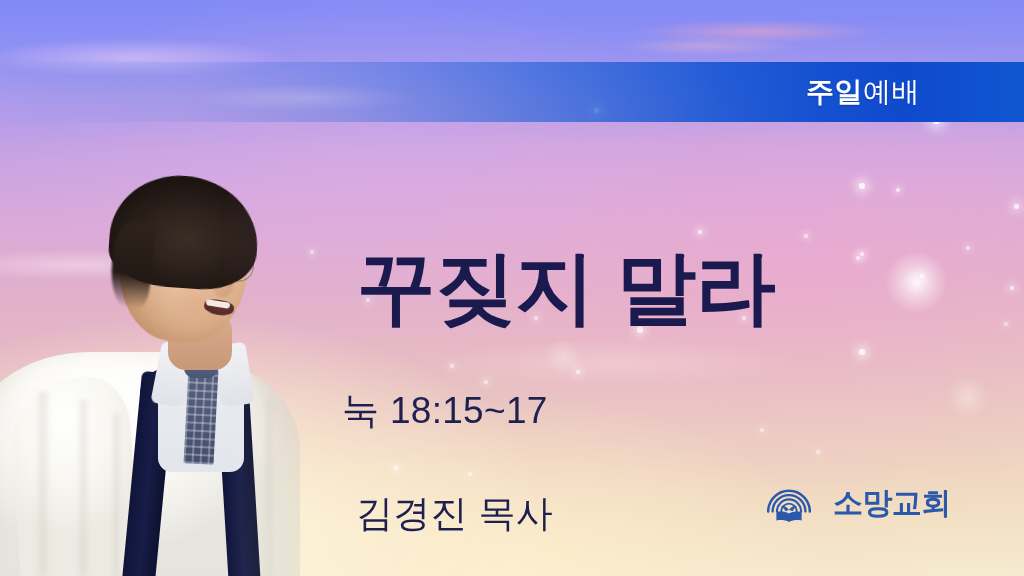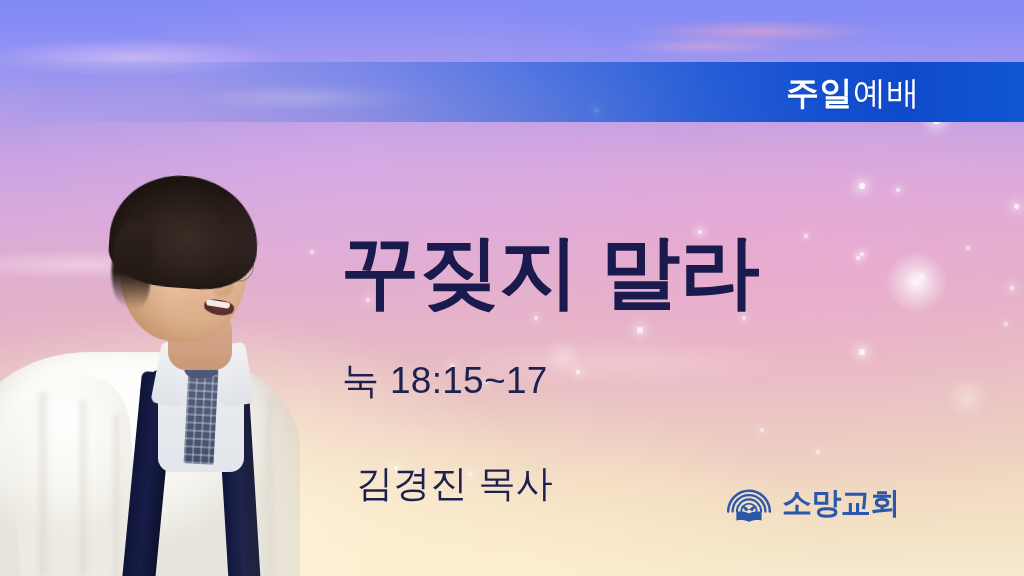--- a/index.html
+++ b/index.html
@@ -366,39 +366,39 @@
       rgba(15,74,205,1) 88%,
       rgba(16,86,209,1) 100%);
     display: flex;
     align-items: center;
     justify-content: flex-end;
     padding-right: 104px;
     box-sizing: border-box;
   }
   .banner-text {
     color: #ffffff;
-    font-size: 33px;
+    font-size: 28px;
     line-height: 1;
     letter-spacing: 0.5px;
     white-space: nowrap;
     text-shadow: 0 1px 2px rgba(0,30,90,0.28);
     margin-left: 8px;
   }
   .banner-strong { font-weight: 700; }
   .banner-light  { font-weight: 400; }
 
   
   .content {
     position: absolute;
     left: 340px;
     top: 232px;
     width: 560px;
   }
   .sermon-title {
-    margin: 0;
+    margin: 16px;
     color: #1a1a4e;
     font-size: 80px;
     font-weight: 700;
     line-height: 1.0;
     letter-spacing: -0.5px;
     white-space: nowrap;
   }
   .scripture {
     margin: 2px;
     padding-top: 48px;
@@ -416,25 +416,25 @@
     font-size: 37px;
     font-weight: 500;
     line-height: 1.0;
     letter-spacing: 0.3px;
     white-space: nowrap;
   }
 
   
   .logo {
     position: absolute;
-    left: 725px;
+    left: 765px;
     top: 482px;
     display: flex;
     align-items: center;
-    gap: 9px;
+    gap: 20px;
     text-align: right;
   }
   .logo-mark { display: block; width: 48px; height: 42px; }
   .logo-text {
     color: #2b58aa;
     font-size: 30px;
     font-weight: 700;
     line-height: 1;
     letter-spacing: -0.6px;
     white-space: nowrap;

